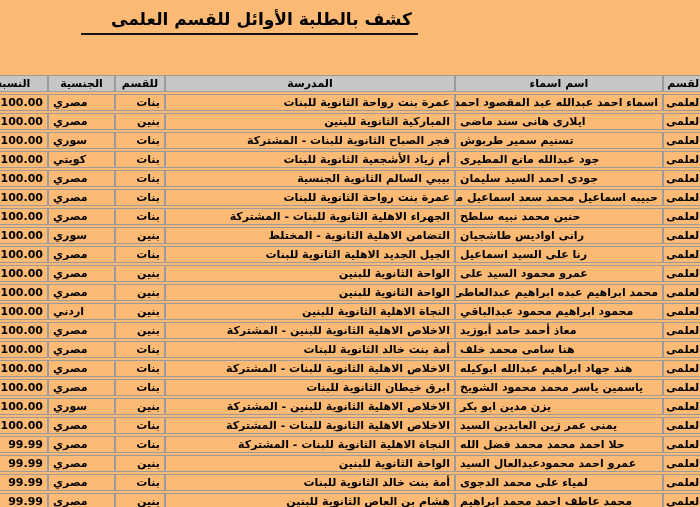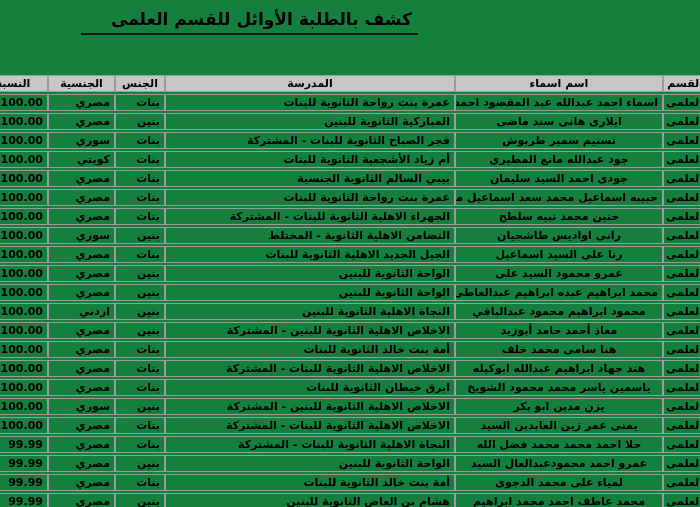--- a/index.html
+++ b/index.html
@@ -1,19 +1,19 @@
 <!DOCTYPE html>
 <html lang="ar"><head>
 <meta charset="utf-8">
 <style>
   html,body{margin:0;padding:0;}
   .page{
     position:relative;
     width:700px;height:507px;
-    background:#15803d;
+    background:#fdba74;
     overflow:hidden;
     font-family:"DejaVu Sans", sans-serif;
     color:#000;
   }
   .doc-title{
     position:absolute;
     top:9px;
     right:282px;
     direction:rtl;
     font-size:17px;
@@ -41,41 +41,41 @@
     overflow:hidden;
     white-space:nowrap;
     height:15px;
   }
   table.report th{
     background:#c6c6c6;
     text-align:center;
     font-size:11px;
   }
   .c-section{width:35px;text-align:center;padding:0 2px;}
-  .c-name{width:198px;text-align:center;}
+  .c-name{width:198px;text-align:left;}
   .c-school{width:280px;text-align:right;}
   .c-gender{width:40px;}
-  .c-nat{width:57px;text-align:right;}
+  .c-nat{width:57px;text-align:left;}
   .c-pct{width:60px;text-align:right;direction:ltr;}
 </style>
 </head>
 <body>
 
 <div class="page">
 
   <div class="doc-title">كشف بالطلبة الأوائل  للقسم العلمى</div>
 
   <table class="report">
     <thead>
       <tr>
 
         <th class="c-section">القسم</th>
         <th class="c-name">اسم اسماء</th>
         <th class="c-school">المدرسة</th>
-        <th class="c-gender">الجنس</th>
+        <th class="c-gender">للقسم</th>
         <th class="c-nat">الجنسية</th>
         <th class="c-pct">النسبة</th>
       </tr>
     </thead>
     <tbody id="rows-body">
         <tr>
 
       <td class="c-section">العلمى</td>
       <td class="c-name">اسماء احمد عبدالله عبد المقصود احمد</td>
       <td class="c-school">عمرة بنت رواحة الثانوية للبنات</td>

